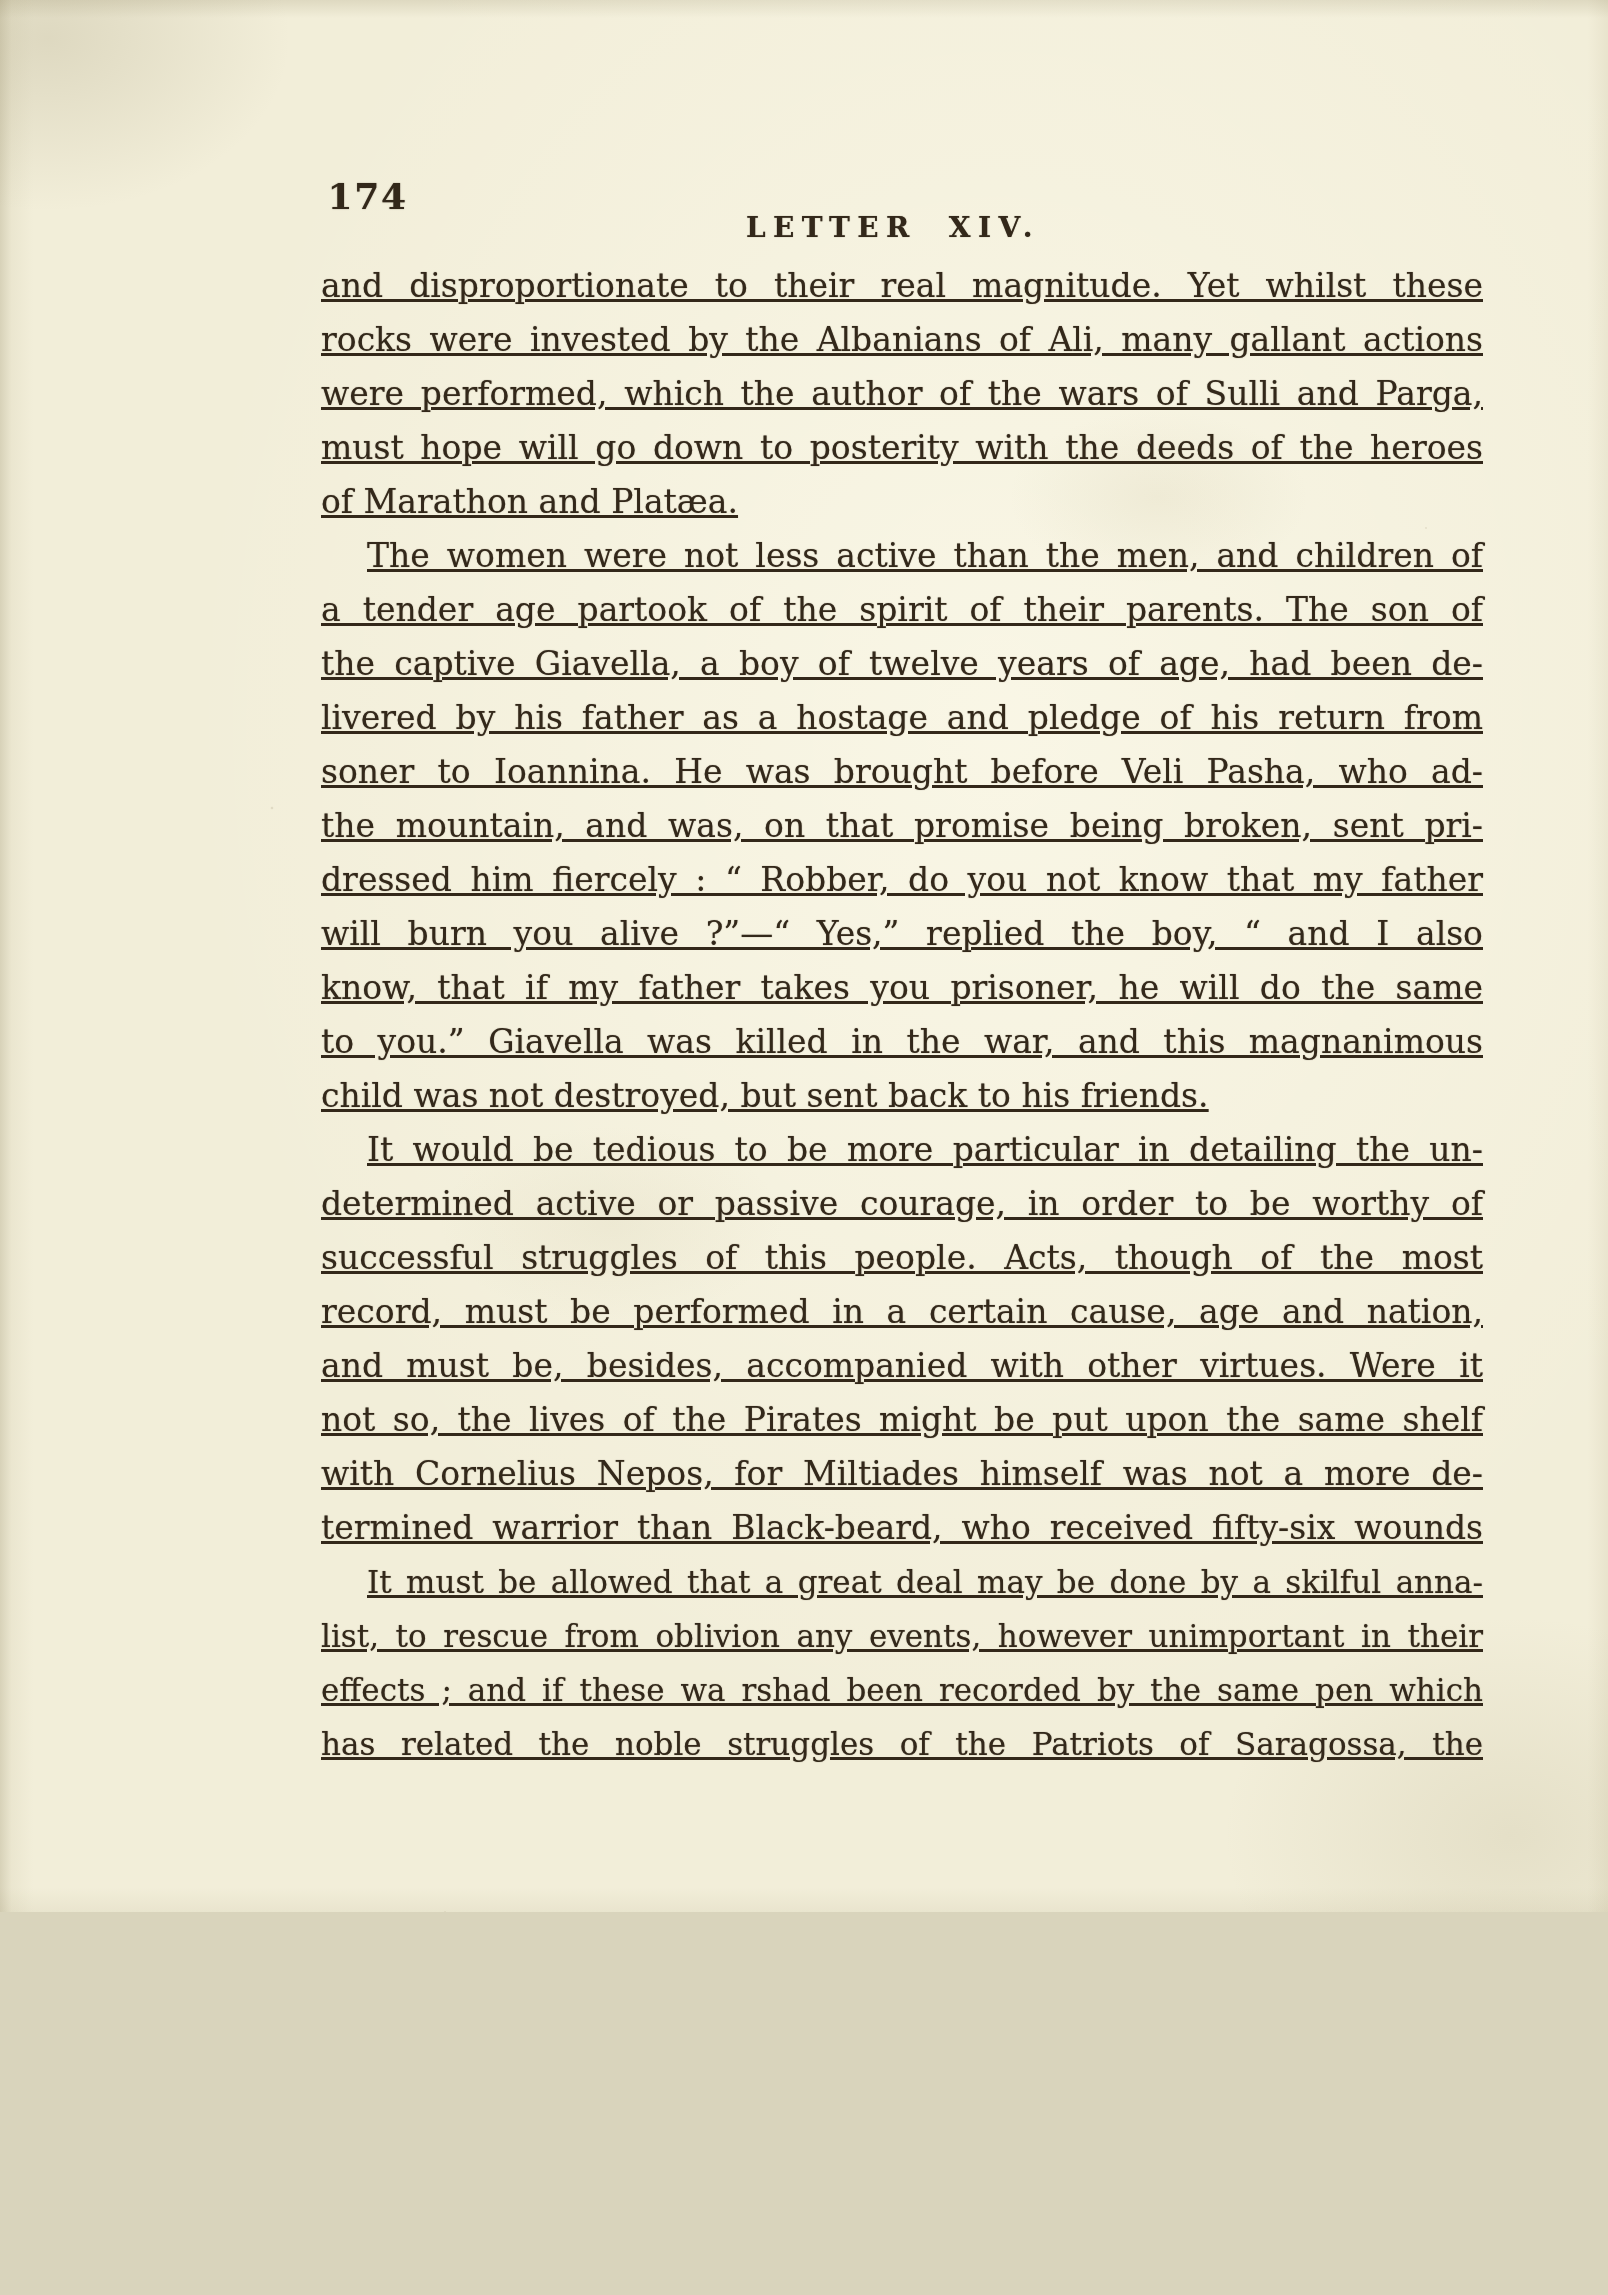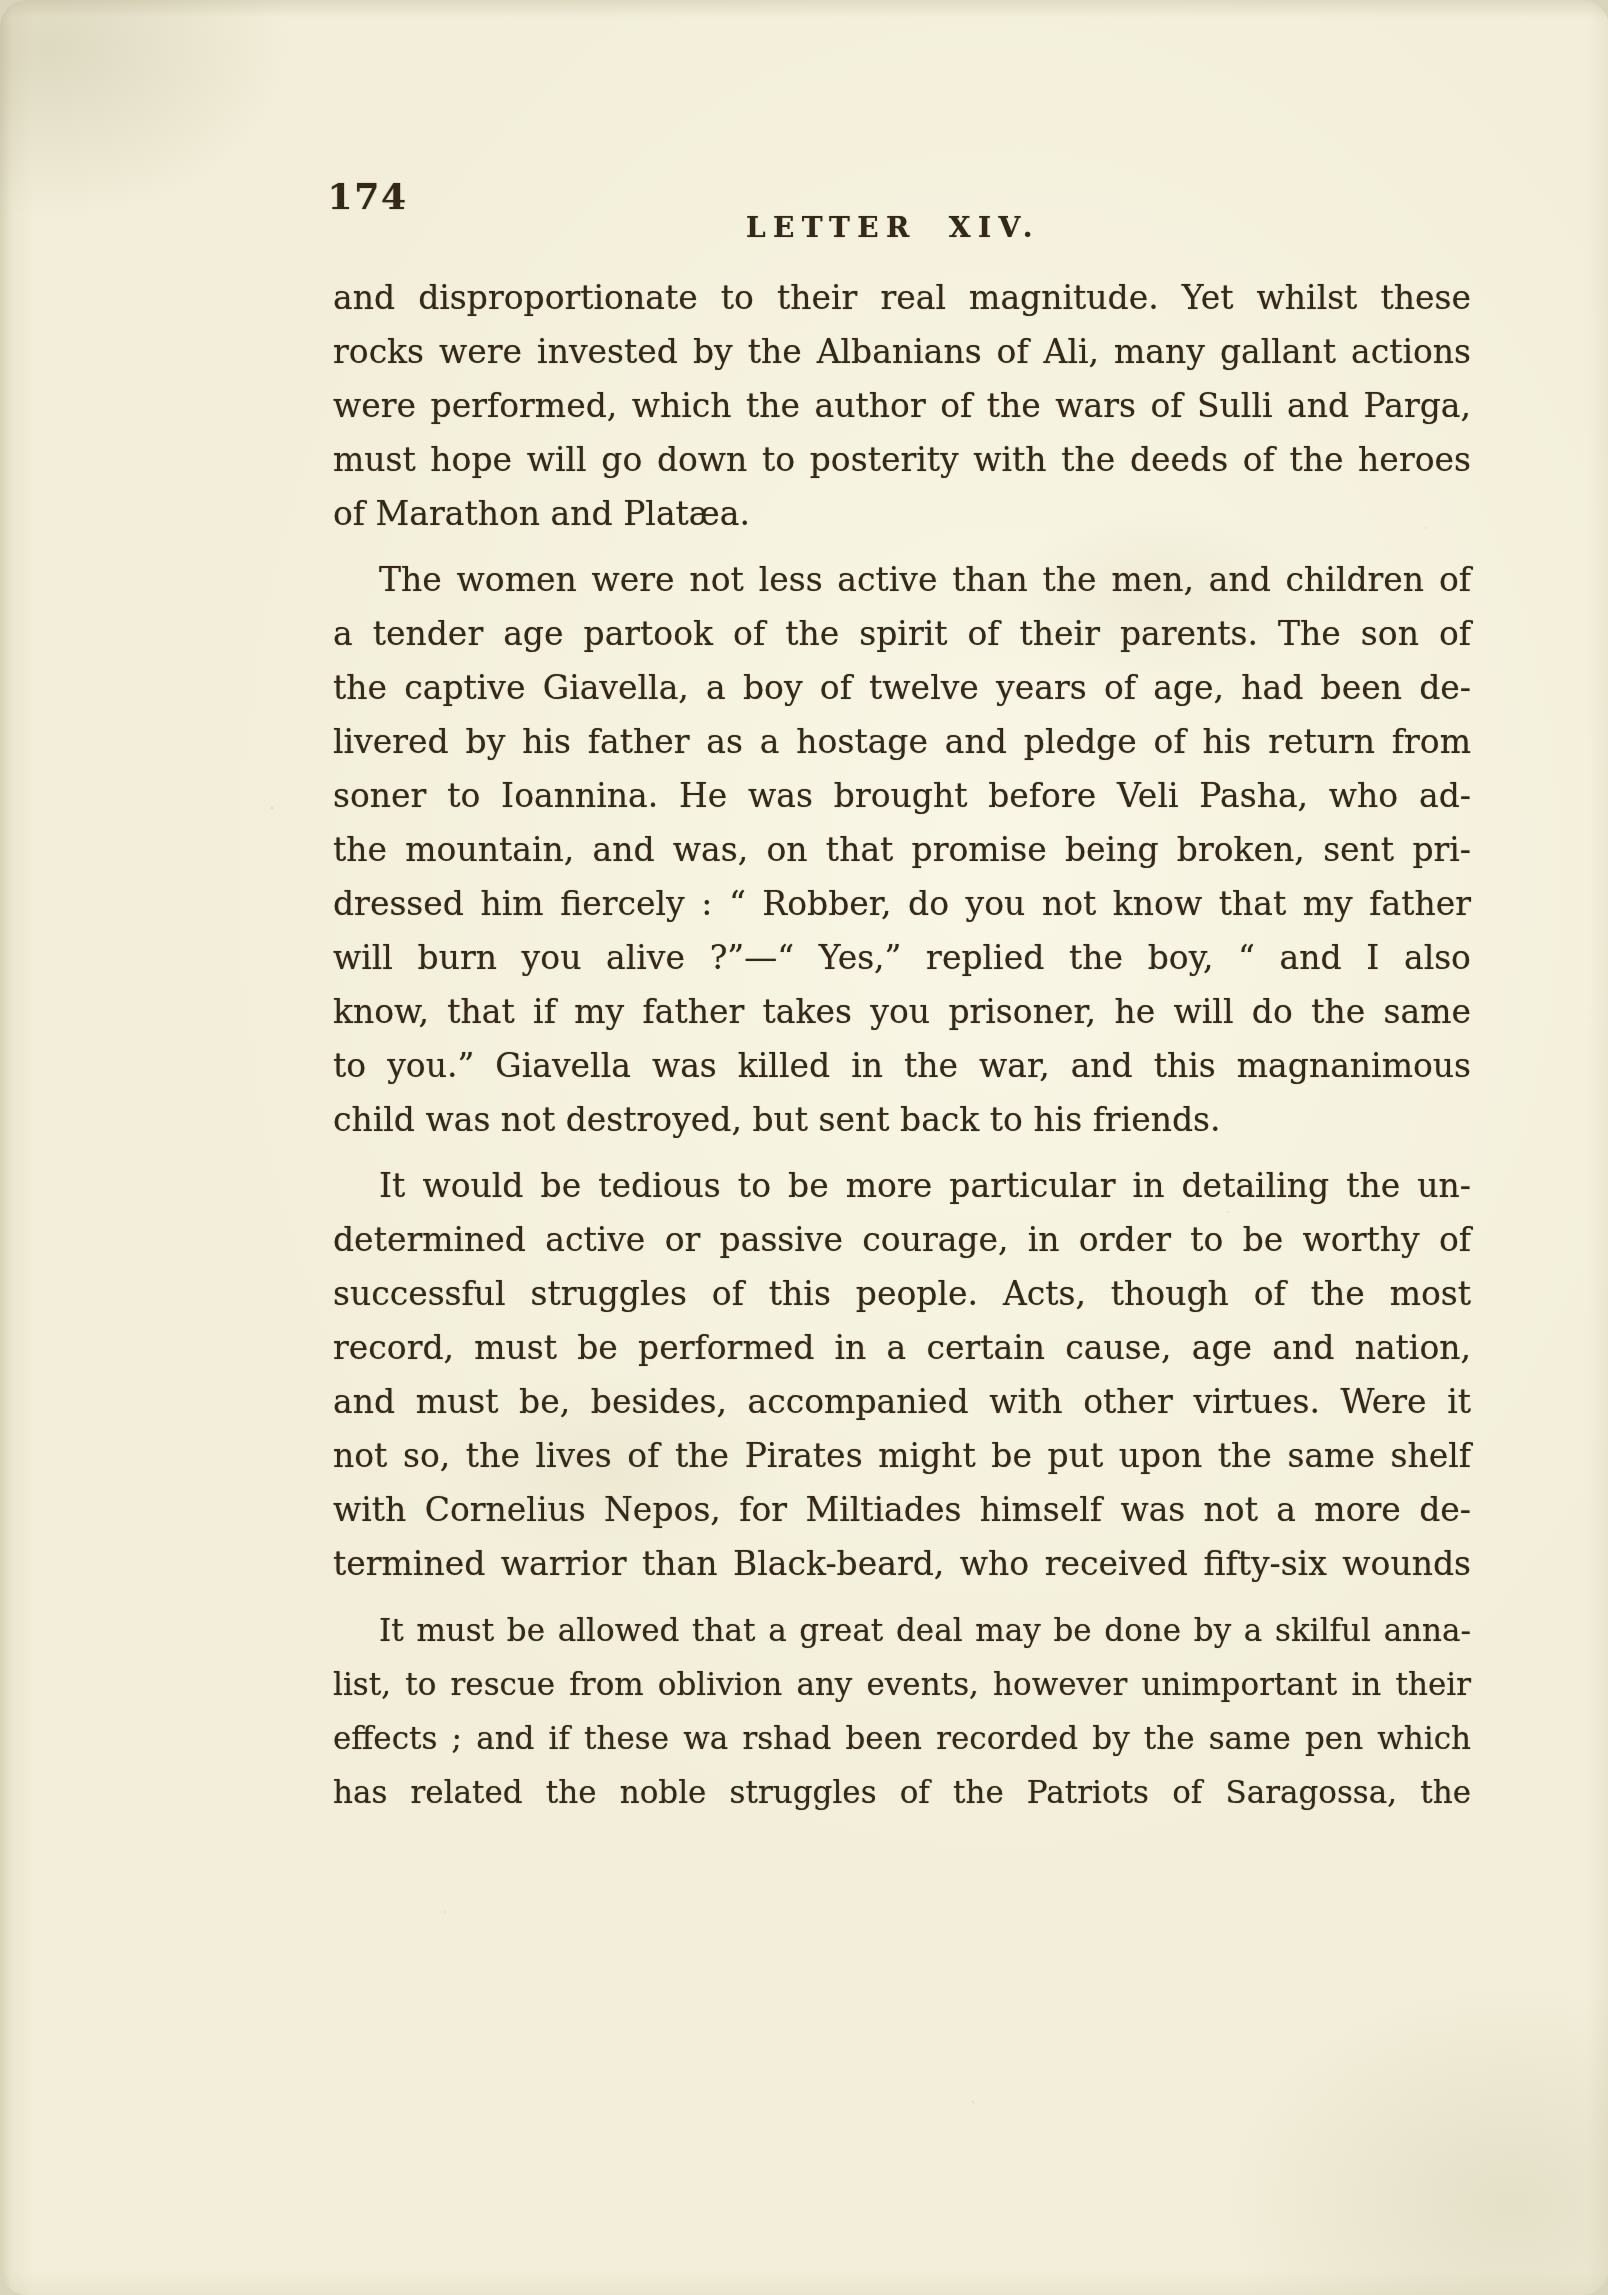--- a/index.html
+++ b/index.html
@@ -3,34 +3,33 @@
 <meta charset="utf-8">
 <style>
   html, body {
     margin: 0;
     padding: 0;
     background: #d9d4bc;
   }
   .page {
     position: relative;
     width: 1609px;
-    height: 2295px;
+    height: 1912px;
     overflow: hidden;
     color: #33281a;
     font-family: "DejaVu Serif", "Liberation Serif", serif;
     background-color: #f2eed9;
     background-image:
       radial-gradient(ellipse 1154px 1484px at 62% 38%, rgba(255,253,240,0.55), rgba(255,253,240,0) 70%),
       radial-gradient(ellipse 412px 313px at 94% 96%, rgba(168,158,120,0.18), rgba(168,158,120,0) 70%),
       radial-gradient(ellipse 346px 247px at 3% 2%, rgba(150,140,105,0.22), rgba(150,140,105,0) 70%),
       linear-gradient(90deg, rgba(146,136,100,0.28) 0px, rgba(190,182,148,0.14) 11.5px, rgba(190,182,148,0) 33px),
       linear-gradient(180deg, rgba(152,142,106,0.22) 0px, rgba(152,142,106,0) 18px),
       linear-gradient(270deg, rgba(170,160,124,0.14) 0px, rgba(170,160,124,0) 21.4px),
       linear-gradient(0deg, rgba(170,160,124,0.12) 0px, rgba(170,160,124,0) 25px);
-    border-radius: 27px;
   }
   
   .page::before {
     content: "";
     position: absolute;
     inset: 0;
     pointer-events: none;
     background-image:
       radial-gradient(circle 2.5px at 272px 808px, rgba(120,105,70,0.25), rgba(120,105,70,0) 70%),
       radial-gradient(circle 1.6px at 1426px 528px, rgba(120,105,70,0.28), rgba(120,105,70,0) 70%),
@@ -69,21 +68,21 @@
   }
   .text-block {
     position: absolute;
     left: 321px;
     top: 259px;
     width: 1162px;
     font-size: 33px;
     line-height: 54px;
     text-shadow: 0 0 1.1px rgba(51,40,26,0.5);
   }
-  .paragraph { margin: 12px; }
+  .paragraph { margin: 0; text-decoration: underline; }
   .paragraph.tight { font-size: 31px; }
   .line {
     text-align: justify;
     text-align-last: justify;
     white-space: normal;
   }
   .line.indent { text-indent: 46px; }
   .line.last { text-align-last: left; }
 </style>
 </head>

